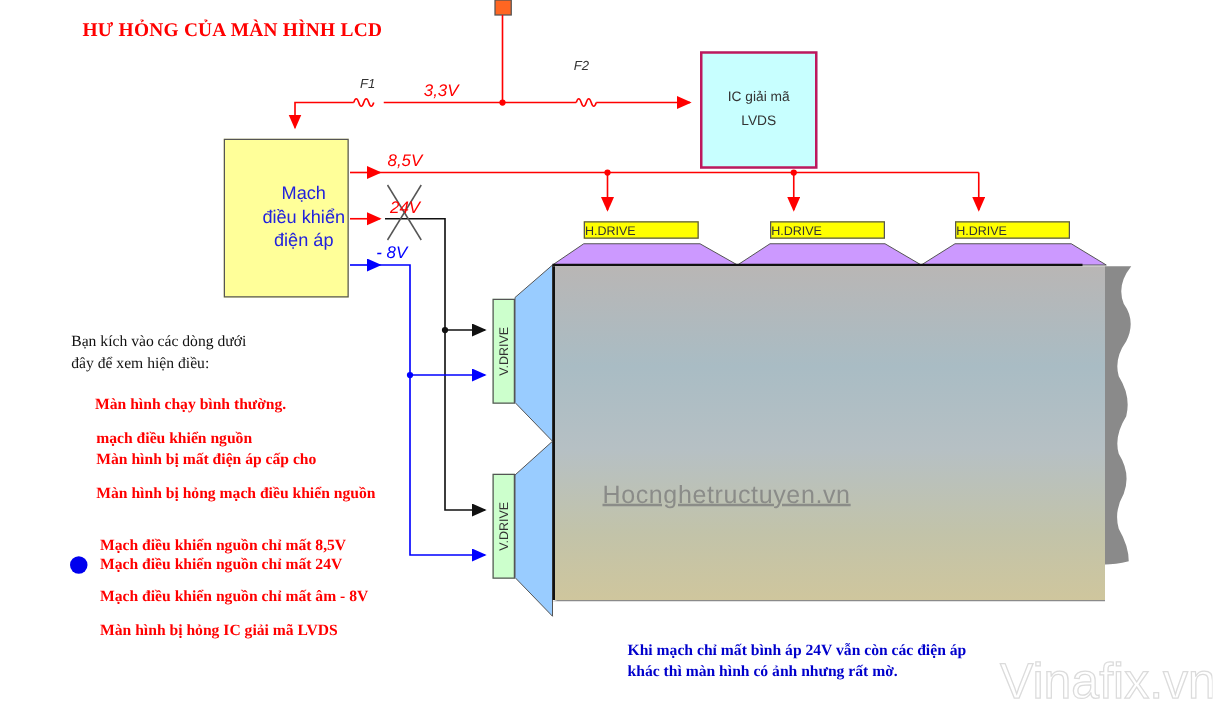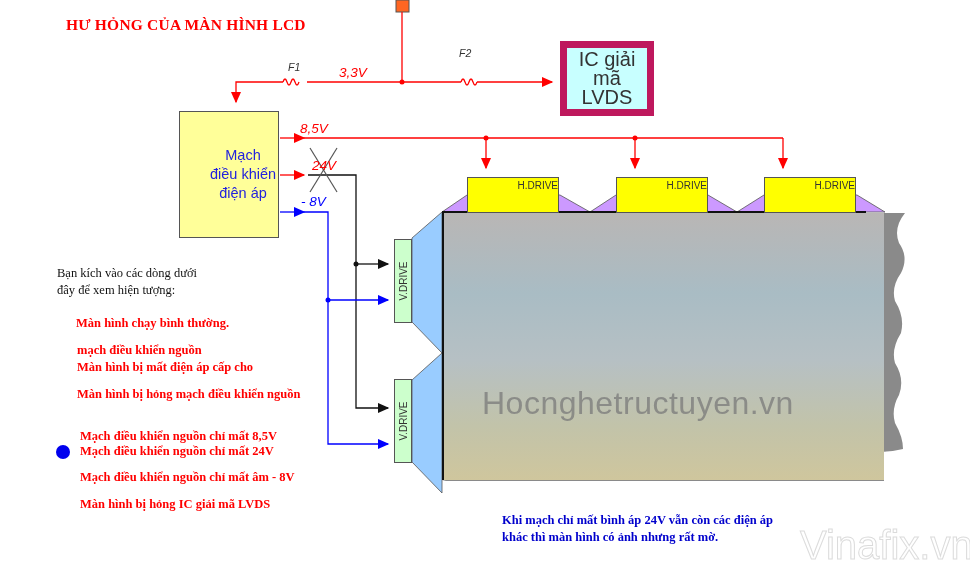--- a/index.html
+++ b/index.html
@@ -2,26 +2,26 @@
 <html><head>
 <meta charset="utf-8">
 <style>
   html, body { margin:0; padding:0; }
   body { width:970px; height:568px; position:relative; overflow:hidden; background:#ffffff; font-family:"Liberation Sans", sans-serif; }
   .abs { position:absolute; }
   #title { left:66px; top:16px; color:#ff0000; font-family:"Liberation Serif", serif; font-weight:bold; font-size:15.5px; letter-spacing:0.2px; white-space:nowrap; }
   svg#wires { position:absolute; left:0; top:0; }
   .lbl { position:absolute; font-family:"Liberation Sans", sans-serif; white-space:nowrap;font-style:italic; }
   .ctl-box { left:179px; top:111px; width:100px; height:127px; background:#ffff99; border:1px solid #555; box-sizing:border-box; display:flex; align-items:center; justify-content:center; text-align:center; color:#2222dd; font-size:14.5px; line-height:19px;padding-left:28px; }
-  .ic-box { left:560px; top:41px; width:94px; height:75px; background:#c8ffff; border:7px solid #be185d; box-sizing:border-box; display:flex; align-items:center; justify-content:center; text-align:center; color:#333; font-size:20px; line-height:19px; }
-  .hdrive { height:36px; width:92px; background:#ffff00; border:1px solid #555; box-sizing:border-box; font-size:10px; color:#333; text-align:right; line-height:16px; }
+  .ic-box { left:560px; top:41px; width:94px; height:94px; background:#c8ffff; border:2px solid #be185d; box-sizing:border-box; display:flex; align-items:center; justify-content:center; text-align:center; color:#333; font-size:11px; line-height:19px; }
+  .hdrive { height:14px; width:92px; background:#ffff00; border:1px solid #555; box-sizing:border-box; font-size:10px; color:#333; text-align:left; line-height:16px; }
   .vdrive { width:18px; height:84px; background:#ccffcc; border:1px solid #555; box-sizing:border-box; }
   .vdrive span { display:block; transform:rotate(-90deg); transform-origin:center; position:absolute; left:-33px; top:34px; width:84px; text-align:center; font-size:10px; color:#333; line-height:14px; }
   .screen { left:442px; top:213px; width:442px; height:267px; background:linear-gradient(180deg,#b9b6b5 0%, #a9bcc4 30%, #b6c0c4 55%, #c2c3a9 80%, #cfc69d 100%); border-left:2px solid #111; box-sizing:border-box; }
-  .watermark { left:482px; top:385px; font-size:32px; color:#7a7a7a; opacity:0.75; letter-spacing:0.5px; }
+  .watermark { left:482px; top:385px; font-size:20px; color:#7a7a7a; opacity:0.75; letter-spacing:0.5px;text-decoration:underline; }
   .vinafix { left:800px; top:523px; font-size:40px; color:#ffffff; -webkit-text-stroke:1px #d8d8d8; font-weight:200; opacity:0.9; }
   .instr { left:57px; top:265px; font-family:"Liberation Serif", serif; font-weight:normal; font-size:12.5px; color:#111; line-height:17px; }
   .menu-item { font-family:"Liberation Serif", serif; font-weight:bold; font-size:12.5px; color:#ff0000; cursor:pointer; line-height:17px; }
   .bullet { left:56px; top:445px; width:14px; height:14px; border-radius:50%; background:#0000ee; }
   .caption { left:502px; top:512px; font-family:"Liberation Serif", serif; font-weight:bold; font-size:12.5px; color:#0000cc; line-height:17px; }
 </style>
 </head>
 <body>
 
 <div id="title" class="abs">HƯ HỎNG CỦA MÀN HÌNH LCD</div>
@@ -78,21 +78,21 @@
   <polygon points="412,238 442,212 442,353 412,322" fill="#99ccff" stroke="#555" stroke-width="0.8"></polygon>
   <polygon points="412,380 442,353 442,493 412,462" fill="#99ccff" stroke="#555" stroke-width="0.8"></polygon>
 
   <path d="M884,213 L905,213 q-12,15 -6,30 q10,14 2,30 q-10,14 -6,28 q10,16 6,32 q-10,16 -6,30 q10,16 4,32 q-8,14 -4,28 q8,14 8,26 q-16,4 -28,2 q-20,-6 -40,2 q-24,8 -46,2 q-22,-6 -46,0 q-20,6 -44,0 q-22,-8 -46,2 q-20,6 -44,0 q-22,-4 -44,2 q-16,4 -28,-2 L442,481 L884,481 Z" fill="#8a8a8a"></path>
   <line x1="442" y1="212" x2="866" y2="212" stroke="#111" stroke-width="2"></line>
 </svg>
 
 <div class="lbl" style="left:288px;top:61px;font-size:10.5px;color:#333">F1</div>
 <div class="lbl" style="left:459px;top:47px;font-size:10.5px;color:#333">F2</div>
 <div class="lbl" style="left:339px;top:65px;font-size:13.5px;color:#ff0000">3,3V</div>
-<div class="lbl" style="left:300px;top:121px;font-size:13.5px;color:#ff0000">8,5V</div>
+<div class="lbl" style="left:310px;top:121px;font-size:13.5px;color:#ff0000">8,5V</div>
 <div class="lbl" style="left:312px;top:158px;font-size:13.5px;color:#ff0000">24V</div>
 <div class="lbl" style="left:301px;top:194px;font-size:13.5px;color:#0000ff">- 8V</div>
 
 <div class="abs ctl-box">
   <div>
     <div>Mạch</div>
     <div>điều khiển</div>
     <div>điện áp</div>
   </div>
 </div>
@@ -113,21 +113,21 @@
   </div>
 <div class="abs vdrive" style="left:394px;top:379px">
     <span>V.DRIVE</span>
   </div>
 
 <div class="abs screen"></div>
 <div class="abs watermark">Hocnghetructuyen.vn</div>
 
 <div class="abs instr">
   <div>Bạn kích vào các dòng dưới</div>
-  <div>đây để xem hiện tượng:</div>
+  <div>đây để xem hiện điều:</div>
 </div>
 
 <div class="abs menu-item" style="left:76px;top:315px">Màn hình chạy bình thường.</div>
 <div class="abs menu-item" style="left:77px;top:342px">
   <div>mạch điều khiển nguồn</div>
   <div>Màn hình bị mất điện áp cấp cho</div>
 </div>
 <div class="abs menu-item" style="left:77px;top:386px">Màn hình bị hỏng mạch điều khiển nguồn</div>
 <div class="abs menu-item" style="left:80px;top:428px">Mạch điều khiển nguồn chỉ mất 8,5V</div>
 <div class="abs bullet"></div>

